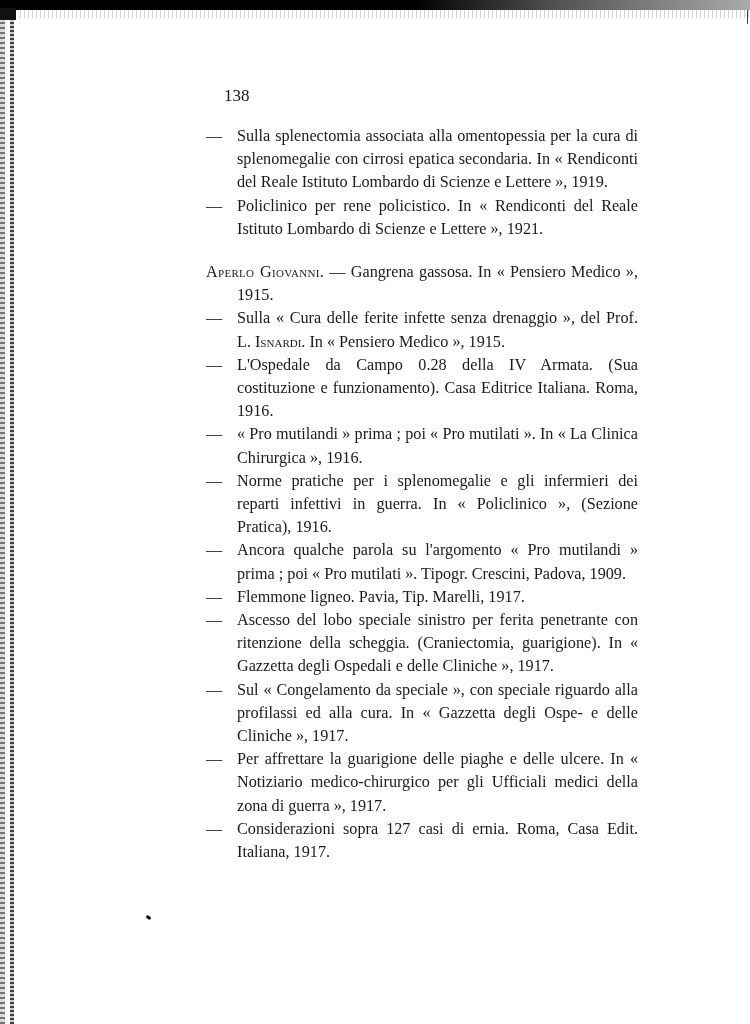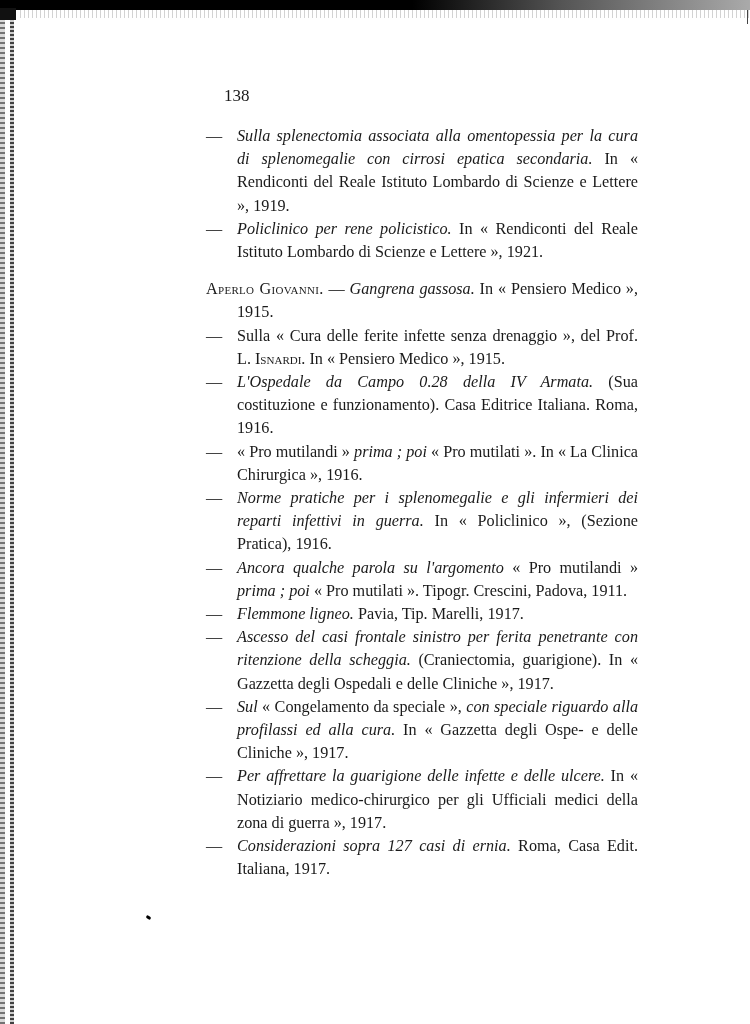--- a/index.html
+++ b/index.html
@@ -78,27 +78,27 @@
       text-align-last: left;
     }
     .entry .dash {
       position: absolute;
       left: 0;
       top: 0;
     }
     .entry.author-entry {
       padding-left: 31px;
       text-indent: -31px;
-      margin-top: 14px;
+      margin-top: 20px;
     }
     .entry.author-entry .author {
       font-variant: small-caps;
       letter-spacing: 0.3px;
     }
-    .it { font-style: italic; }
+    .it { }
     .sc { font-variant: small-caps; }
     .mark {
       position: absolute;
       background: #000;
       border-radius: 2px;
     }
   </style>
 </head>
 <body>
 
@@ -142,41 +142,41 @@
     <span>« Pro mutilandi » </span><span class="it">prima ; poi</span><span> « Pro mutilati ». In « La Clinica Chirurgica », 1916.</span>
   </div>
 
   <div class="entry">
     <span class="dash">—</span>
     <span class="it">Norme pratiche per i splenomegalie e gli infermieri dei reparti infettivi in guerra.</span><span> In « Policlinico », (Sezione Pratica), 1916.</span>
   </div>
 
   <div class="entry">
     <span class="dash">—</span>
-    <span class="it">Ancora qualche parola su l'argomento</span><span> « Pro mutilandi » </span><span class="it">prima ; poi</span><span> « Pro mutilati ». Tipogr. Crescini, Padova, 1911.</span>
+    <span class="it">Ancora qualche parola su l'argomento</span><span> « Pro mutilandi » </span><span class="it">prima ; poi</span><span> « Pro mutilati ». Tipogr. Crescini, Padova, 1909.</span>
   </div>
 
   <div class="entry">
     <span class="dash">—</span>
     <span class="it">Flemmone ligneo.</span><span> Pavia, Tip. Marelli, 1917.</span>
   </div>
 
   <div class="entry">
     <span class="dash">—</span>
-    <span class="it">Ascesso del casi frontale sinistro per ferita penetrante con ritenzione della scheggia.</span><span> (Craniectomia, guarigione). In « Gazzetta degli Ospedali e delle Cliniche », 1917.</span>
+    <span class="it">Ascesso del lobo speciale sinistro per ferita penetrante con ritenzione della scheggia.</span><span> (Craniectomia, guarigione). In « Gazzetta degli Ospedali e delle Cliniche », 1917.</span>
   </div>
 
   <div class="entry">
     <span class="dash">—</span>
     <span class="it">Sul</span><span> « Congelamento da speciale », </span><span class="it">con speciale riguardo alla profilassi ed alla cura.</span><span> In « Gazzetta degli Ospe- e delle Cliniche », 1917.</span>
   </div>
 
   <div class="entry">
     <span class="dash">—</span>
-    <span class="it">Per affrettare la guarigione delle infette e delle ulcere.</span><span> In « Notiziario medico-chirurgico per gli Ufficiali medici della zona di guerra », 1917.</span>
+    <span class="it">Per affrettare la guarigione delle piaghe e delle ulcere.</span><span> In « Notiziario medico-chirurgico per gli Ufficiali medici della zona di guerra », 1917.</span>
   </div>
 
   <div class="entry">
     <span class="dash">—</span>
     <span class="it">Considerazioni sopra 127 casi di ernia.</span><span> Roma, Casa Edit. Italiana, 1917.</span>
   </div>
 
 </div>
 
 </body></html>

